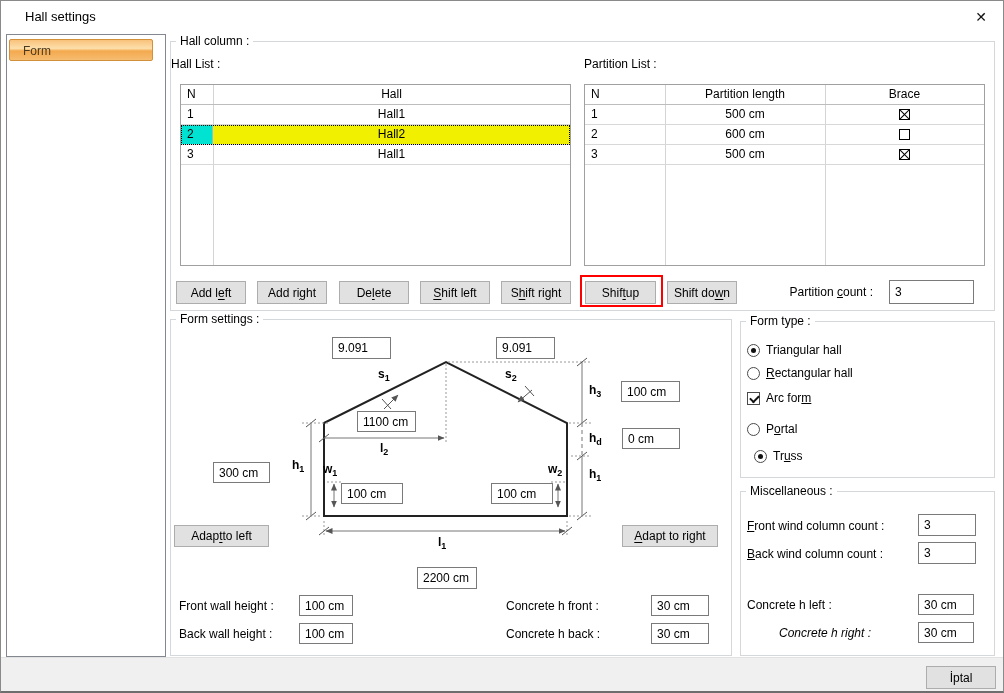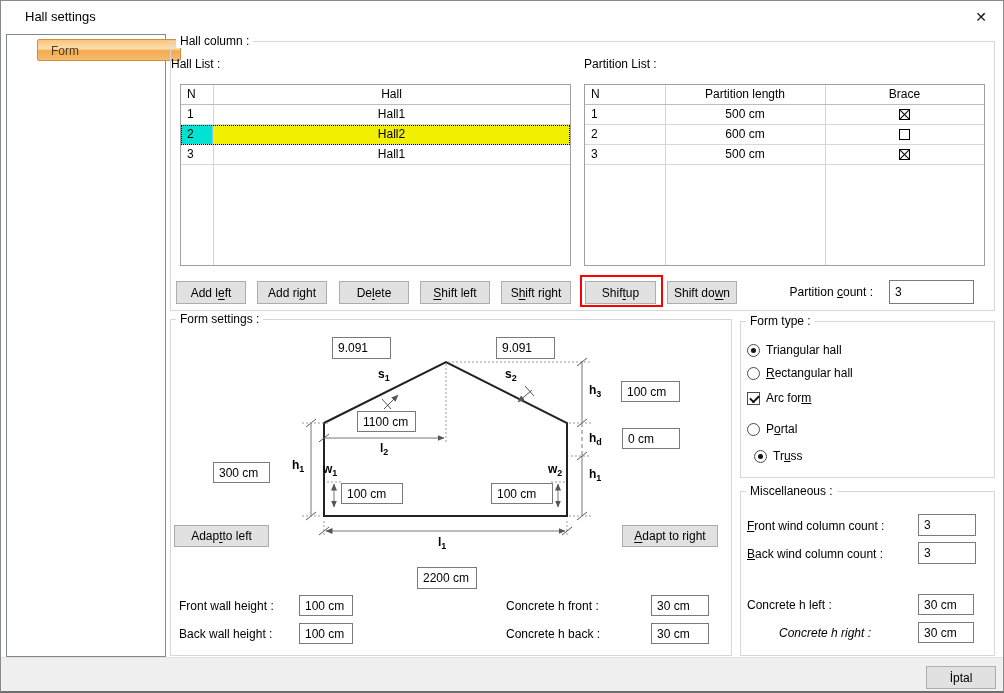--- a/index.html
+++ b/index.html
@@ -81,21 +81,21 @@
 </style>
 </head>
 <body>
 
 <div id="stage">
 
   <div class="titlebar-text">Hall settings</div>
   <div class="close-btn">✕</div>
 
   <div class="sidebar">
-    <div class="side-item selected" style="top:4px;margin-left:28px;">
+    <div class="side-item selected" style="top:4px;">
       <span>Form</span>
     </div>
   </div>
 
   <div class="group" style="left:169px;top:40px;width:825px;height:270px;"></div>
   <div class="group-label" style="left:175px;top:33px;">Hall column :</div>
 
   <div class="lbl" style="left:170px;top:55px;">Hall List :</div>
   <div class="lbl" style="left:583px;top:55px;">Partition List :</div>
 

